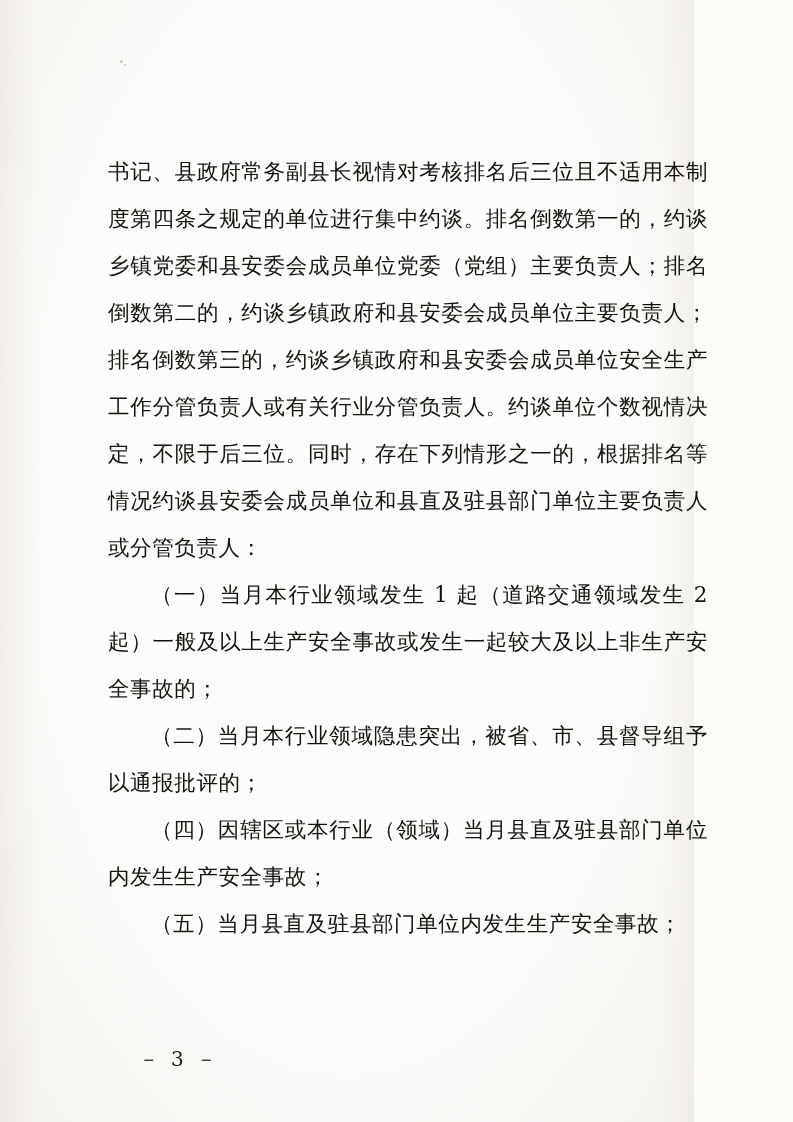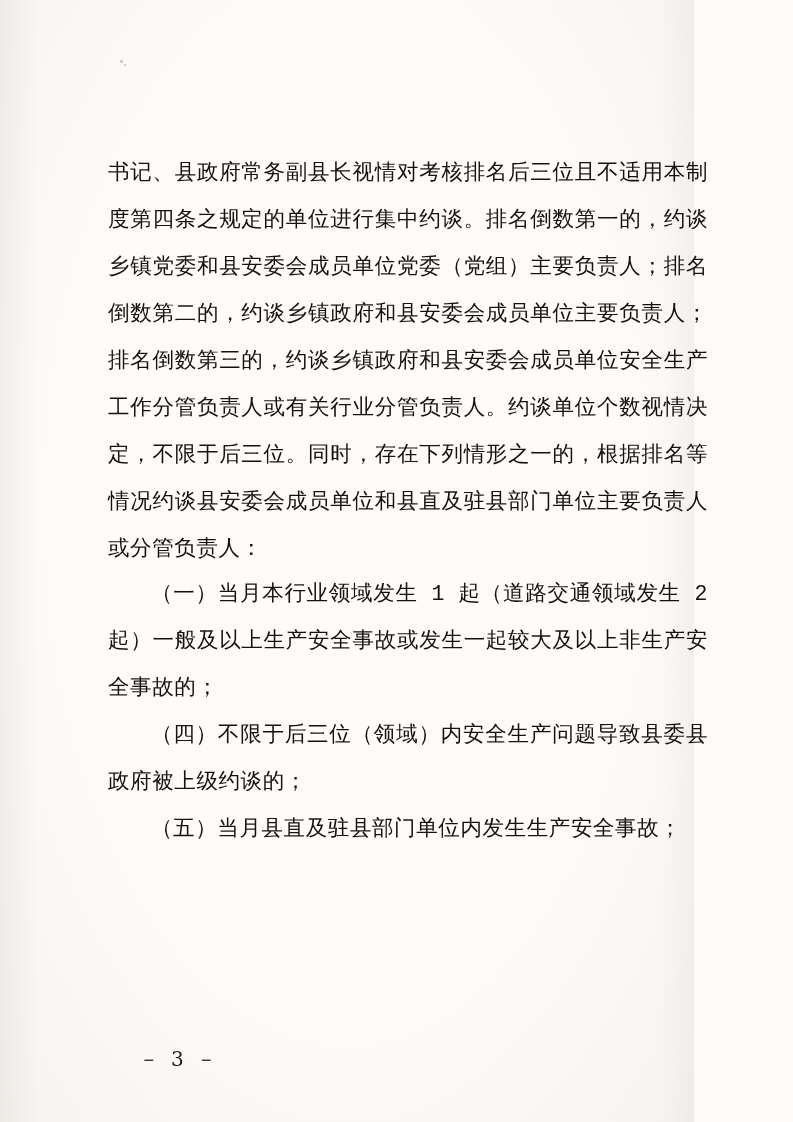--- a/index.html
+++ b/index.html
@@ -51,21 +51,20 @@
     line-height: 47px;
     color: #14120f;
     letter-spacing: 0.6px;
     text-align: justify;
     text-justify: inter-ideograph;
     font-family: "DejaVu Serif", "Liberation Serif", serif;
     font-weight: 500;
   }
   p.indent {
     text-indent: 43px;
-    font-family: Liberation Mono, monospace;
   }
   .footer {
     position: absolute;
     left: 0;
     top: 1046px;
     width: 793px;
     text-align: center;
   }
   .pagenum {
     display: inline-block;
@@ -80,21 +79,22 @@
 <body>
 
 <div class="page">
 
   <div class="speck" style="left:120px; top:60px; width:3px; height:3px;"></div>
   <div class="speck" style="left:124px; top:64px; width:2px; height:2px;"></div>
 
   <div class="content">
     <p class="para">书记、县政府常务副县长视情对考核排名后三位且不适用本制度第四条之规定的单位进行集中约谈。排名倒数第一的，约谈乡镇党委和县安委会成员单位党委（党组）主要负责人；排名倒数第二的，约谈乡镇政府和县安委会成员单位主要负责人；排名倒数第三的，约谈乡镇政府和县安委会成员单位安全生产工作分管负责人或有关行业分管负责人。约谈单位个数视情决定，不限于后三位。同时，存在下列情形之一的，根据排名等情况约谈县安委会成员单位和县直及驻县部门单位主要负责人或分管负责人：</p>
     <p class="para indent">（一）当月本行业领域发生 1 起（道路交通领域发生 2 起）一般及以上生产安全事故或发生一起较大及以上非生产安全事故的；</p>
-    <p class="para indent">（四）不限于后三位（领域）内安全生产问题导致县委县政府被上级约谈的；</p>
+    <p class="para indent">（二）当月本行业领域隐患突出，被省、市、县督导组予以通报批评的；</p>
+    <p class="para indent">（四）因辖区或本行业（领域）当月县直及驻县部门单位内发生生产安全事故；</p>
     <p class="para indent">（五）当月县直及驻县部门单位内发生生产安全事故；</p>
 
   </div>
 
   <div class="footer">
     <span class="pagenum">－ 3 －</span>
   </div>
 
 </div>
 

